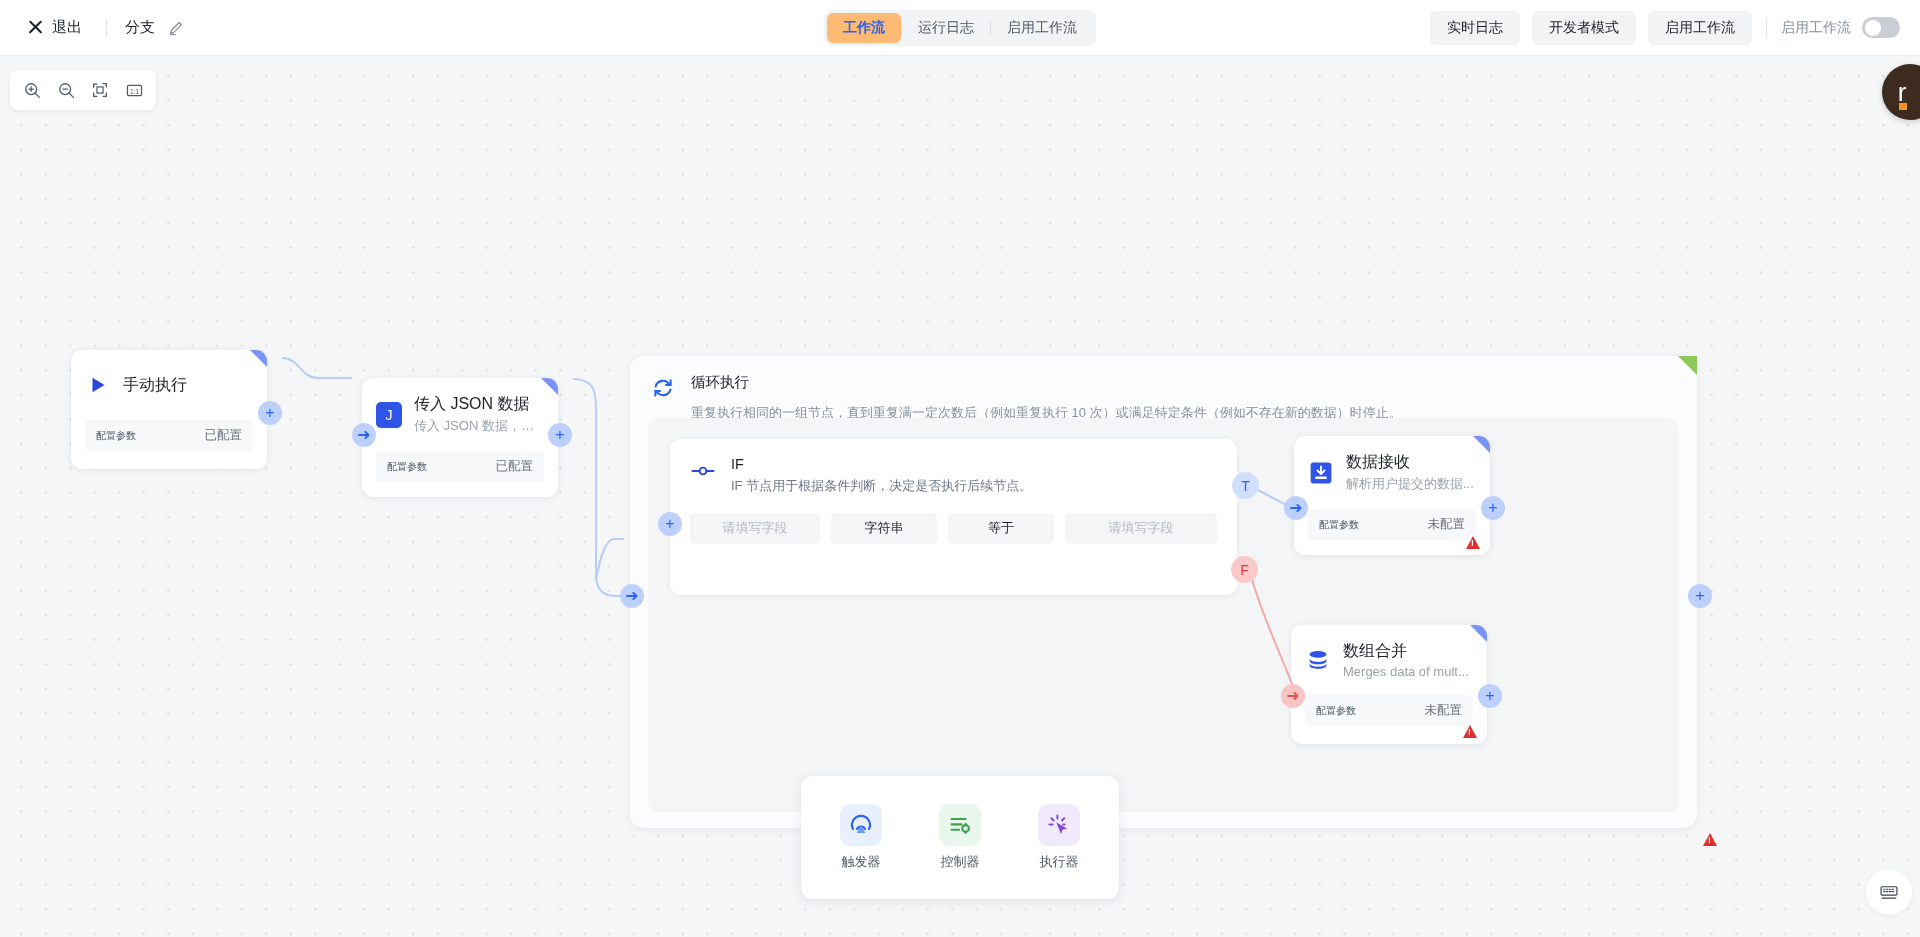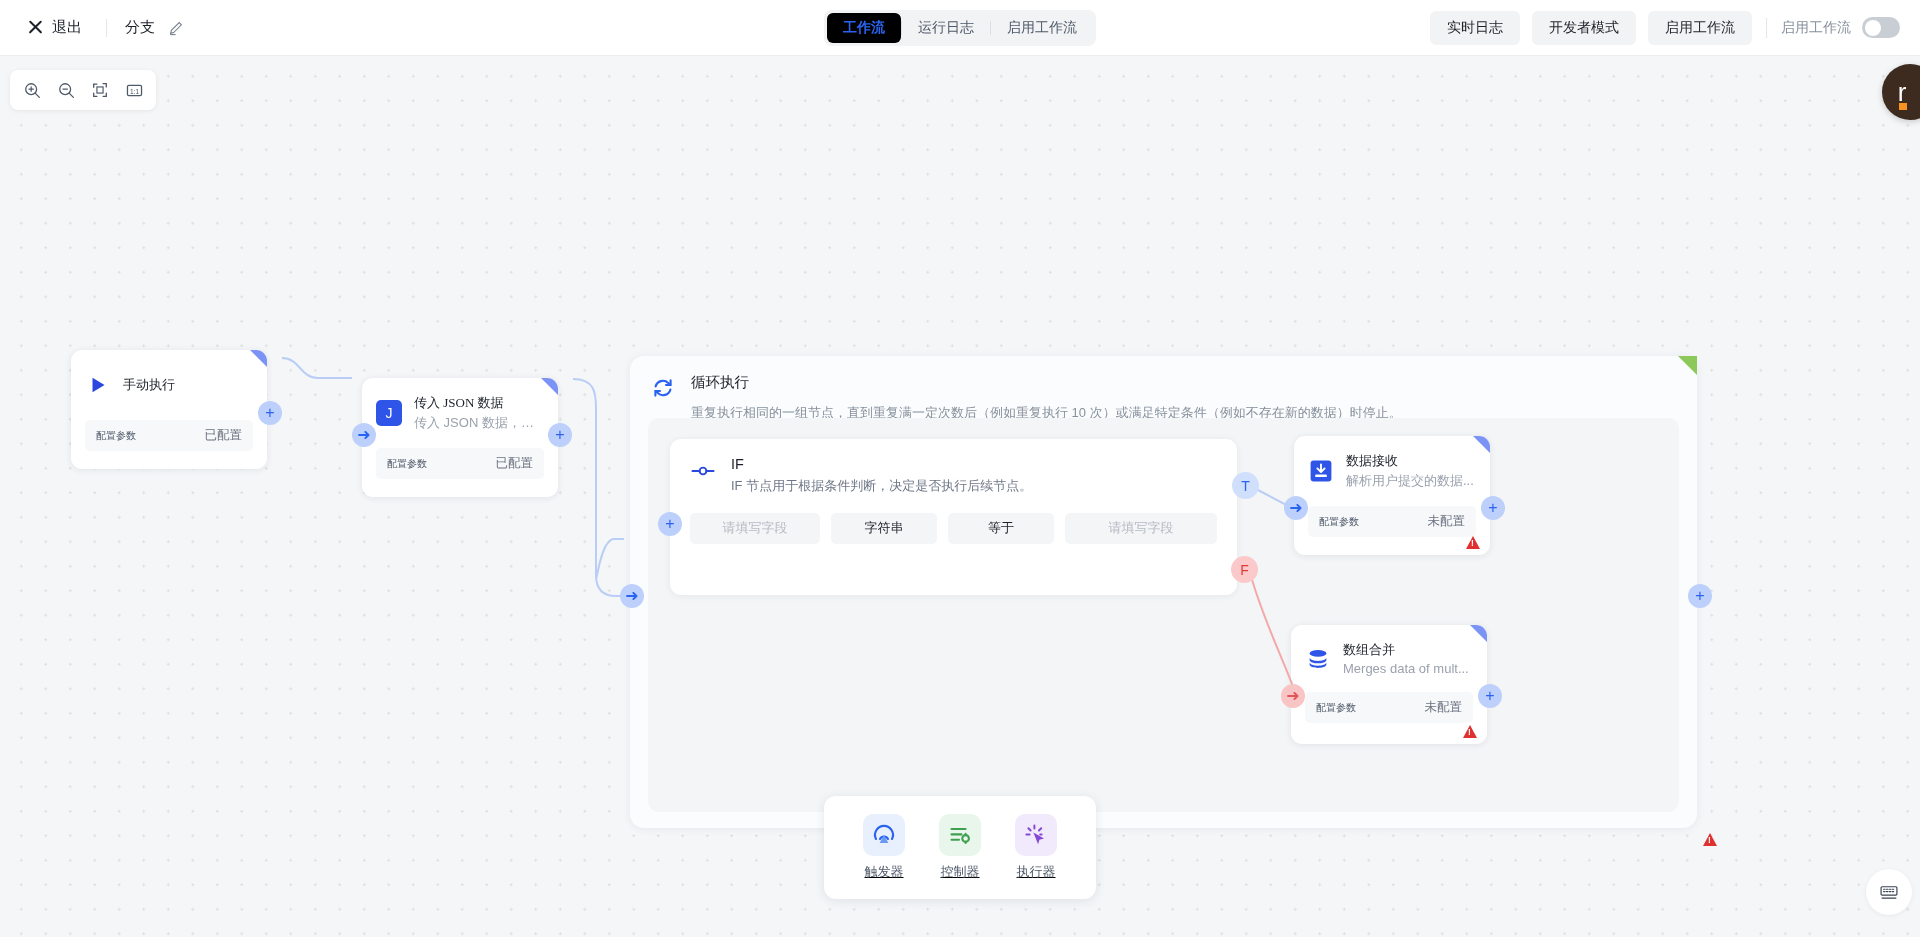--- a/index.html
+++ b/index.html
@@ -45,21 +45,21 @@
 
   .tb-center {
     position: absolute; left: 50%; transform: translateX(-50%);
     display: flex; align-items: center;
     background: #f2f3f5; border-radius: 8px; padding: 3px;
   }
   .seg {
     font-size: 14px; color: #4e5969; padding: 6px 16px;
     border-radius: 6px; cursor: pointer; white-space: nowrap;
   }
-  .seg.active { background: #000000; color: #2a63f0; font-weight: bold; }
+  .seg.active { background: #fdba74; color: #2a63f0; font-weight: bold; }
   .seg-sep { width: 1px; height: 14px; background: #dcdfe6; }
 
   .tb-right {
     position: absolute; right: 20px; display: flex; align-items: center; gap: 12px; justify-content: flex-end;
   }
   .tb-btn {
     font-size: 14px; color: #1d2129; background: #f2f3f5;
     padding: 8px 17px; border-radius: 6px; cursor: pointer; white-space: nowrap;
   }
   .tb-divider2 { width: 1px; height: 20px; background: #e5e6eb; margin: 0 2px; }
@@ -131,21 +131,21 @@
   }
   .node::after {
     content: ""; position: absolute; top: 0; right: 0;
     width: 0; height: 0;
     border-top: 17px solid #7b93f5;
     border-left: 17px solid transparent;
   }
   .node-head { display: flex; align-items: center; padding: 16px 14px 8px 14px; gap: 12px; }
   .node-icon { width: 26px; height: 26px; flex-shrink: 0; display: flex; align-items: center; justify-content: center; }
   .node-titles { min-width: 0; }
-  .node-title { font-size: 13px; color: #1d2129; white-space: nowrap; font-family: Liberation Serif, serif; }
+  .node-title { font-size: 16px; color: #1d2129; white-space: nowrap; }
   .node-sub {
     font-size: 13px; color: #9aa1ad; white-space: nowrap;
     overflow: hidden; text-overflow: ellipsis; max-width: 128px; margin-top: 2px;
   }
   .node-param {
     margin: 8px 14px 15px 14px; background: #f7f8fa; border-radius: 5px;
     display: flex; justify-content: space-between; align-items: center;
     padding: 7px 11px;
   }
   .param-key { font-size: 10px; color: #4e5969; }
@@ -210,22 +210,22 @@
   .cond-cell.ph { color: #b5bac3; }
 
   
   .edges { position: absolute; inset: 0; pointer-events: none; z-index: 10; }
 
   
   .palette {
     position: absolute; left: 50%; transform: translateX(-50%);
     bottom: 38px; background: #ffffff; border-radius: 12px;
     box-shadow: 0 2px 11px rgba(28,36,56,0.10);
-    display: flex; align-items: center; gap: 0;
-    padding: 14px 22px; z-index: 22; text-decoration: underline;
+    display: flex; align-items: center; gap: 23px;
+    padding: 24px 22px; z-index: 22;
   }
   .pal-item {
     width: 76px; display: flex; flex-direction: column; align-items: center;
     gap: 7px; cursor: pointer; padding: 4px 0; border-radius: 8px;
   }
   .pal-ico {
     width: 42px; height: 42px; border-radius: 10px;
     display: flex; align-items: center; justify-content: center;
   }
   .pal-lbl { font-size: 13px; color: #4e5969; }

